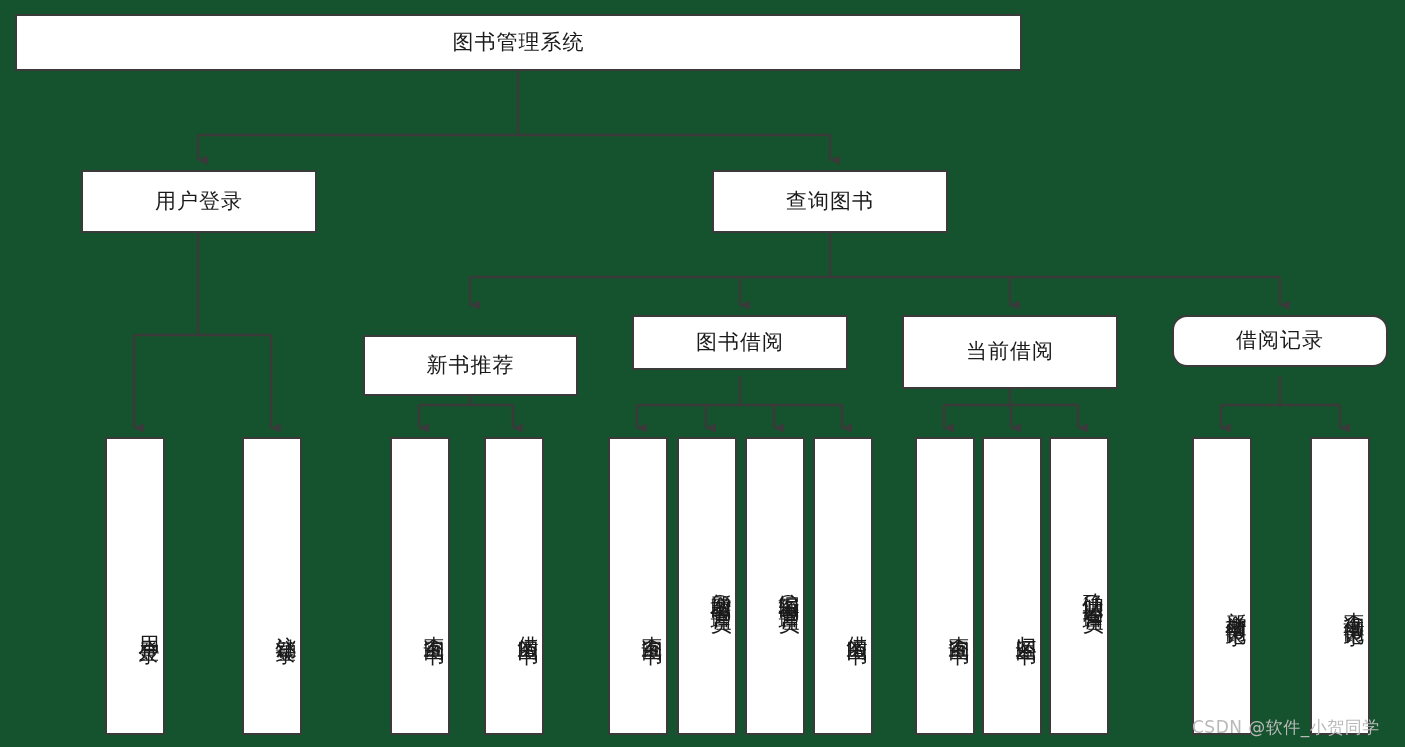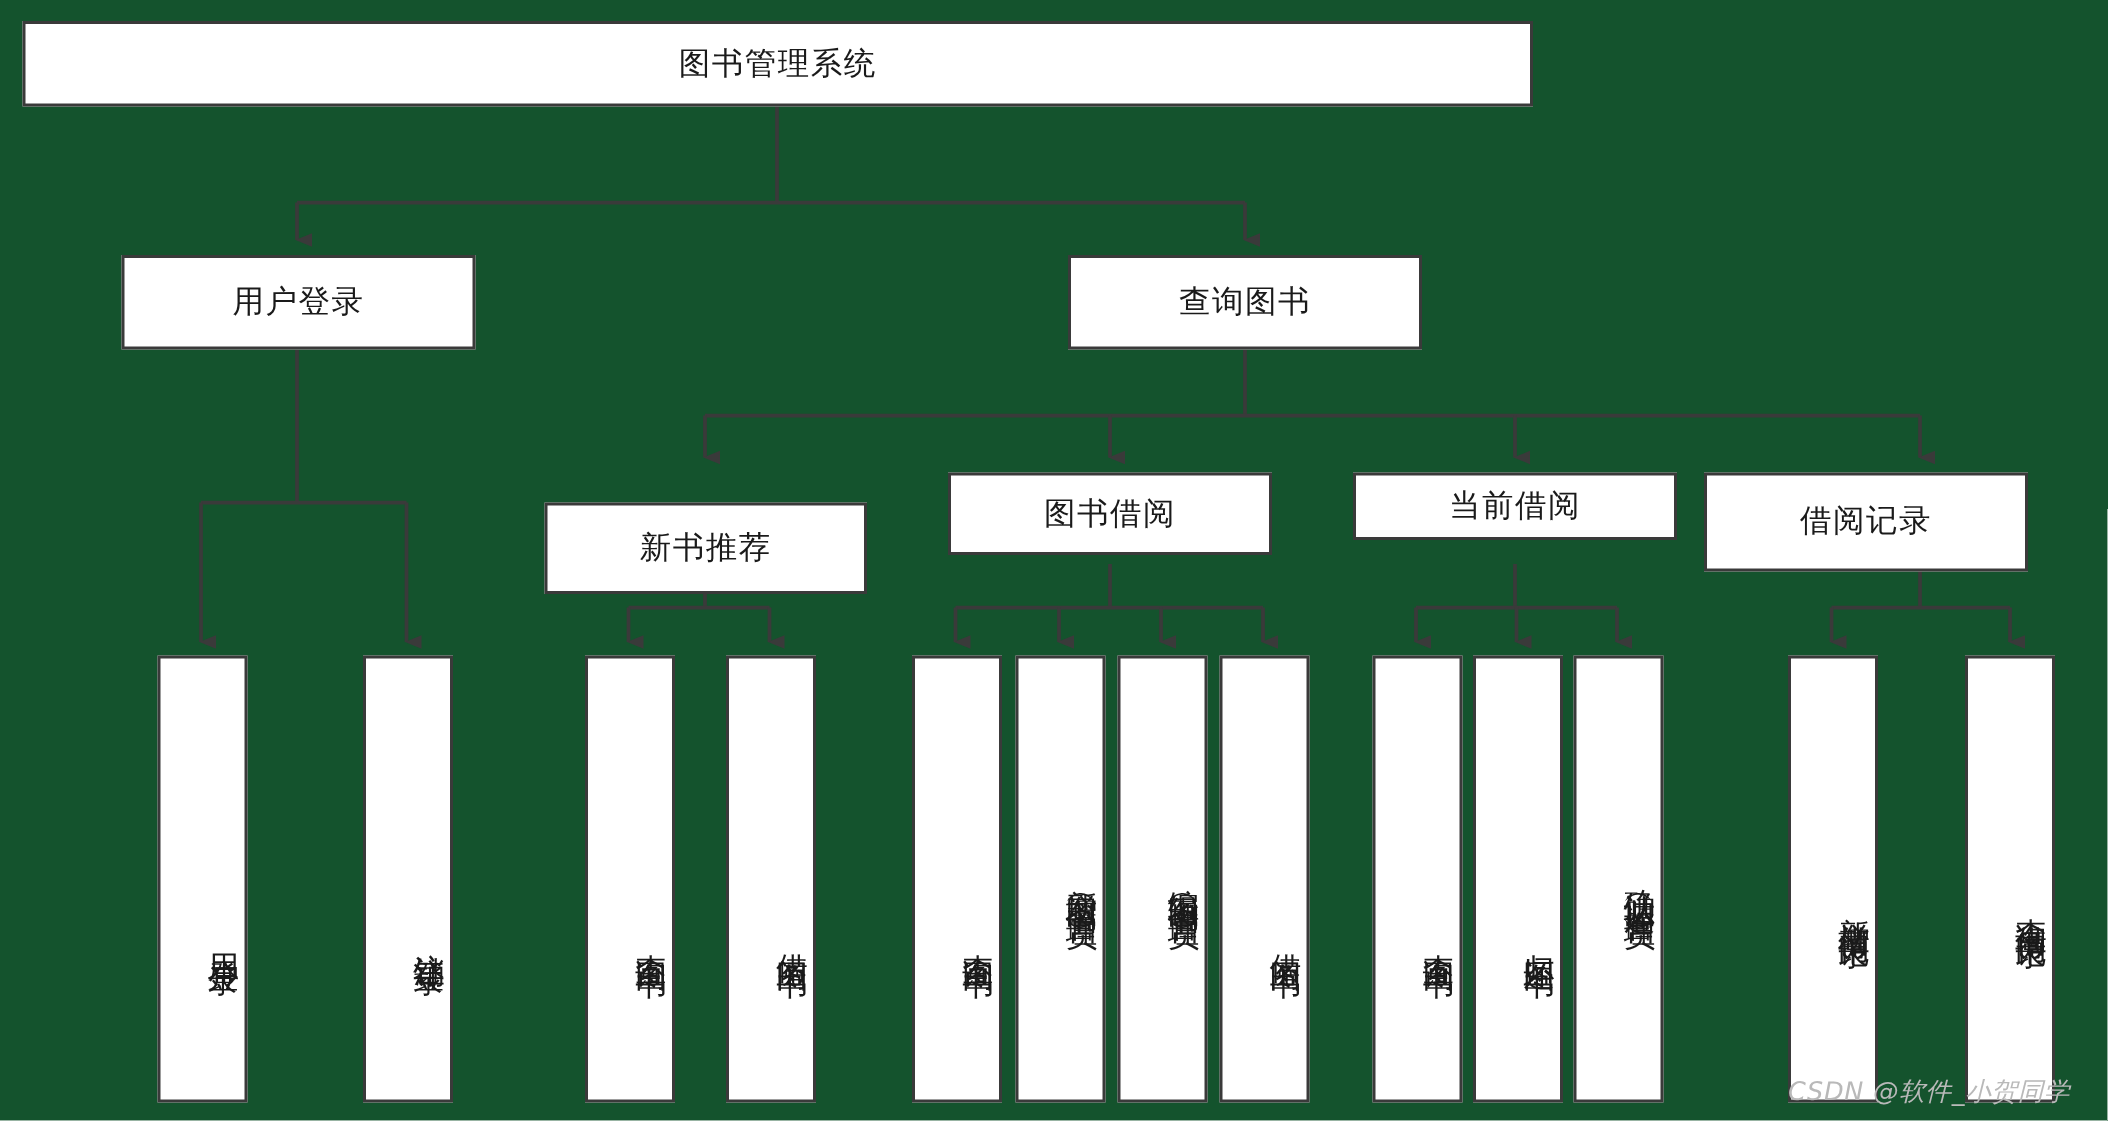--- a/index.html
+++ b/index.html
@@ -130,24 +130,24 @@
   <div class="node horizontal" style="left:712px; top:170px; width:236px; height:63px;">
     <span>查询图书</span>
   </div>
 
   <div class="node horizontal" style="left:363px; top:315px; width:215px; height:61px;margin-top:20px;">
     <span>新书推荐</span>
   </div>
   <div class="node horizontal" style="left:632px; top:315px; width:216px; height:55px;">
     <span>图书借阅</span>
   </div>
-  <div class="node horizontal" style="left:902px; top:315px; width:216px; height:45px;text-align:center;">
+  <div class="node horizontal" style="left:902px; top:315px; width:216px; height:74px;text-align:center;">
     <span>当前借阅</span>
   </div>
-  <div class="node horizontal" style="left:1136px; top:315px; width:216px; height:66px;">
+  <div class="node horizontal" style="left:1172px; top:315px; width:216px; height:52px;border-radius:15px;">
     <span>借阅记录</span>
   </div>
 
   <div class="node vertical" style="left:105px; top:437px; width:60px; height:298px; padding-top:78px;">
     <span class="vtext">用户登录</span>
   </div>
   <div class="node vertical" style="left:242px; top:437px; width:60px; height:298px; padding-top:78px;">
     <span class="vtext">注销登录</span>
   </div>
 
@@ -181,15 +181,15 @@
     <span class="vtext">确认归还（管理员）</span>
   </div>
 
   <div class="node vertical" style="left:1192px; top:437px; width:60px; height:298px; padding-top:36px;">
     <span class="vtext">新增借阅记录</span>
   </div>
   <div class="node vertical" style="left:1310px; top:437px; width:60px; height:298px; padding-top:36px;">
     <span class="vtext">查询借阅记录</span>
   </div>
 
-  <div class="watermark" style="left:1192px; top:716px;font-style:italic;">CSDN @软件_小贺同学</div>
+  <div class="watermark" style="left:1192px; top:716px;">CSDN @软件_小贺同学</div>
 
 </div>
 
 </body></html>

